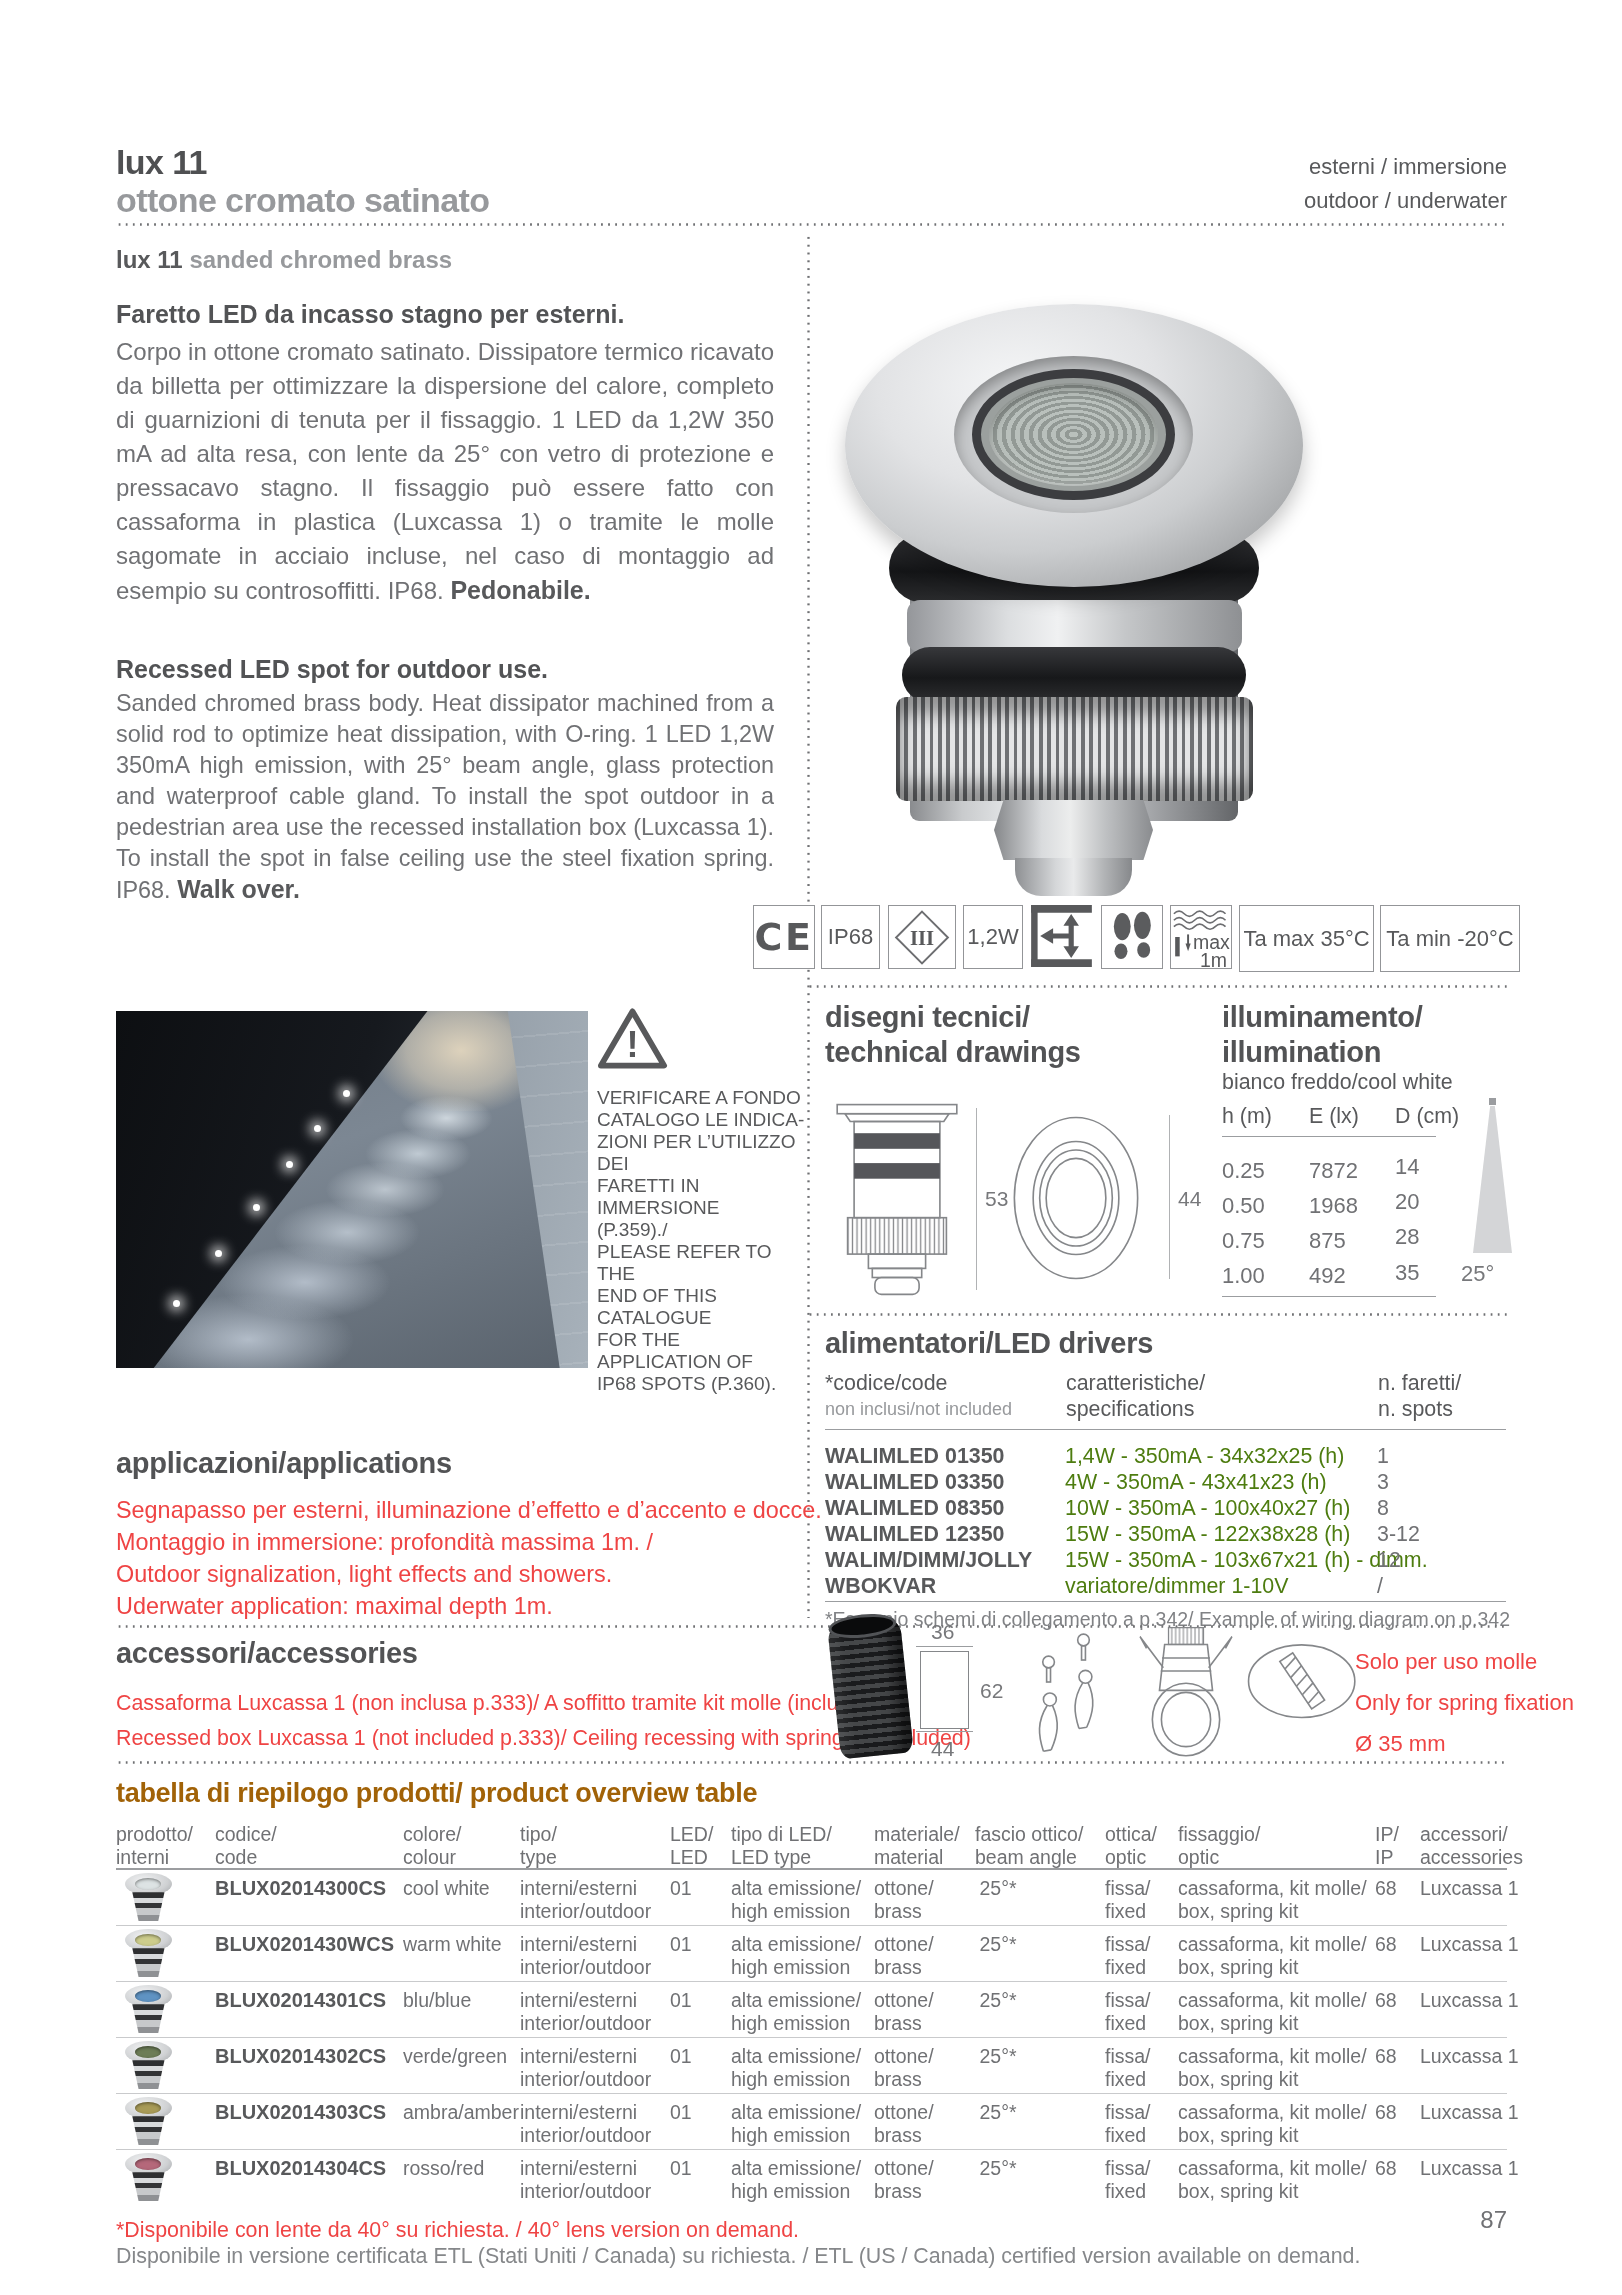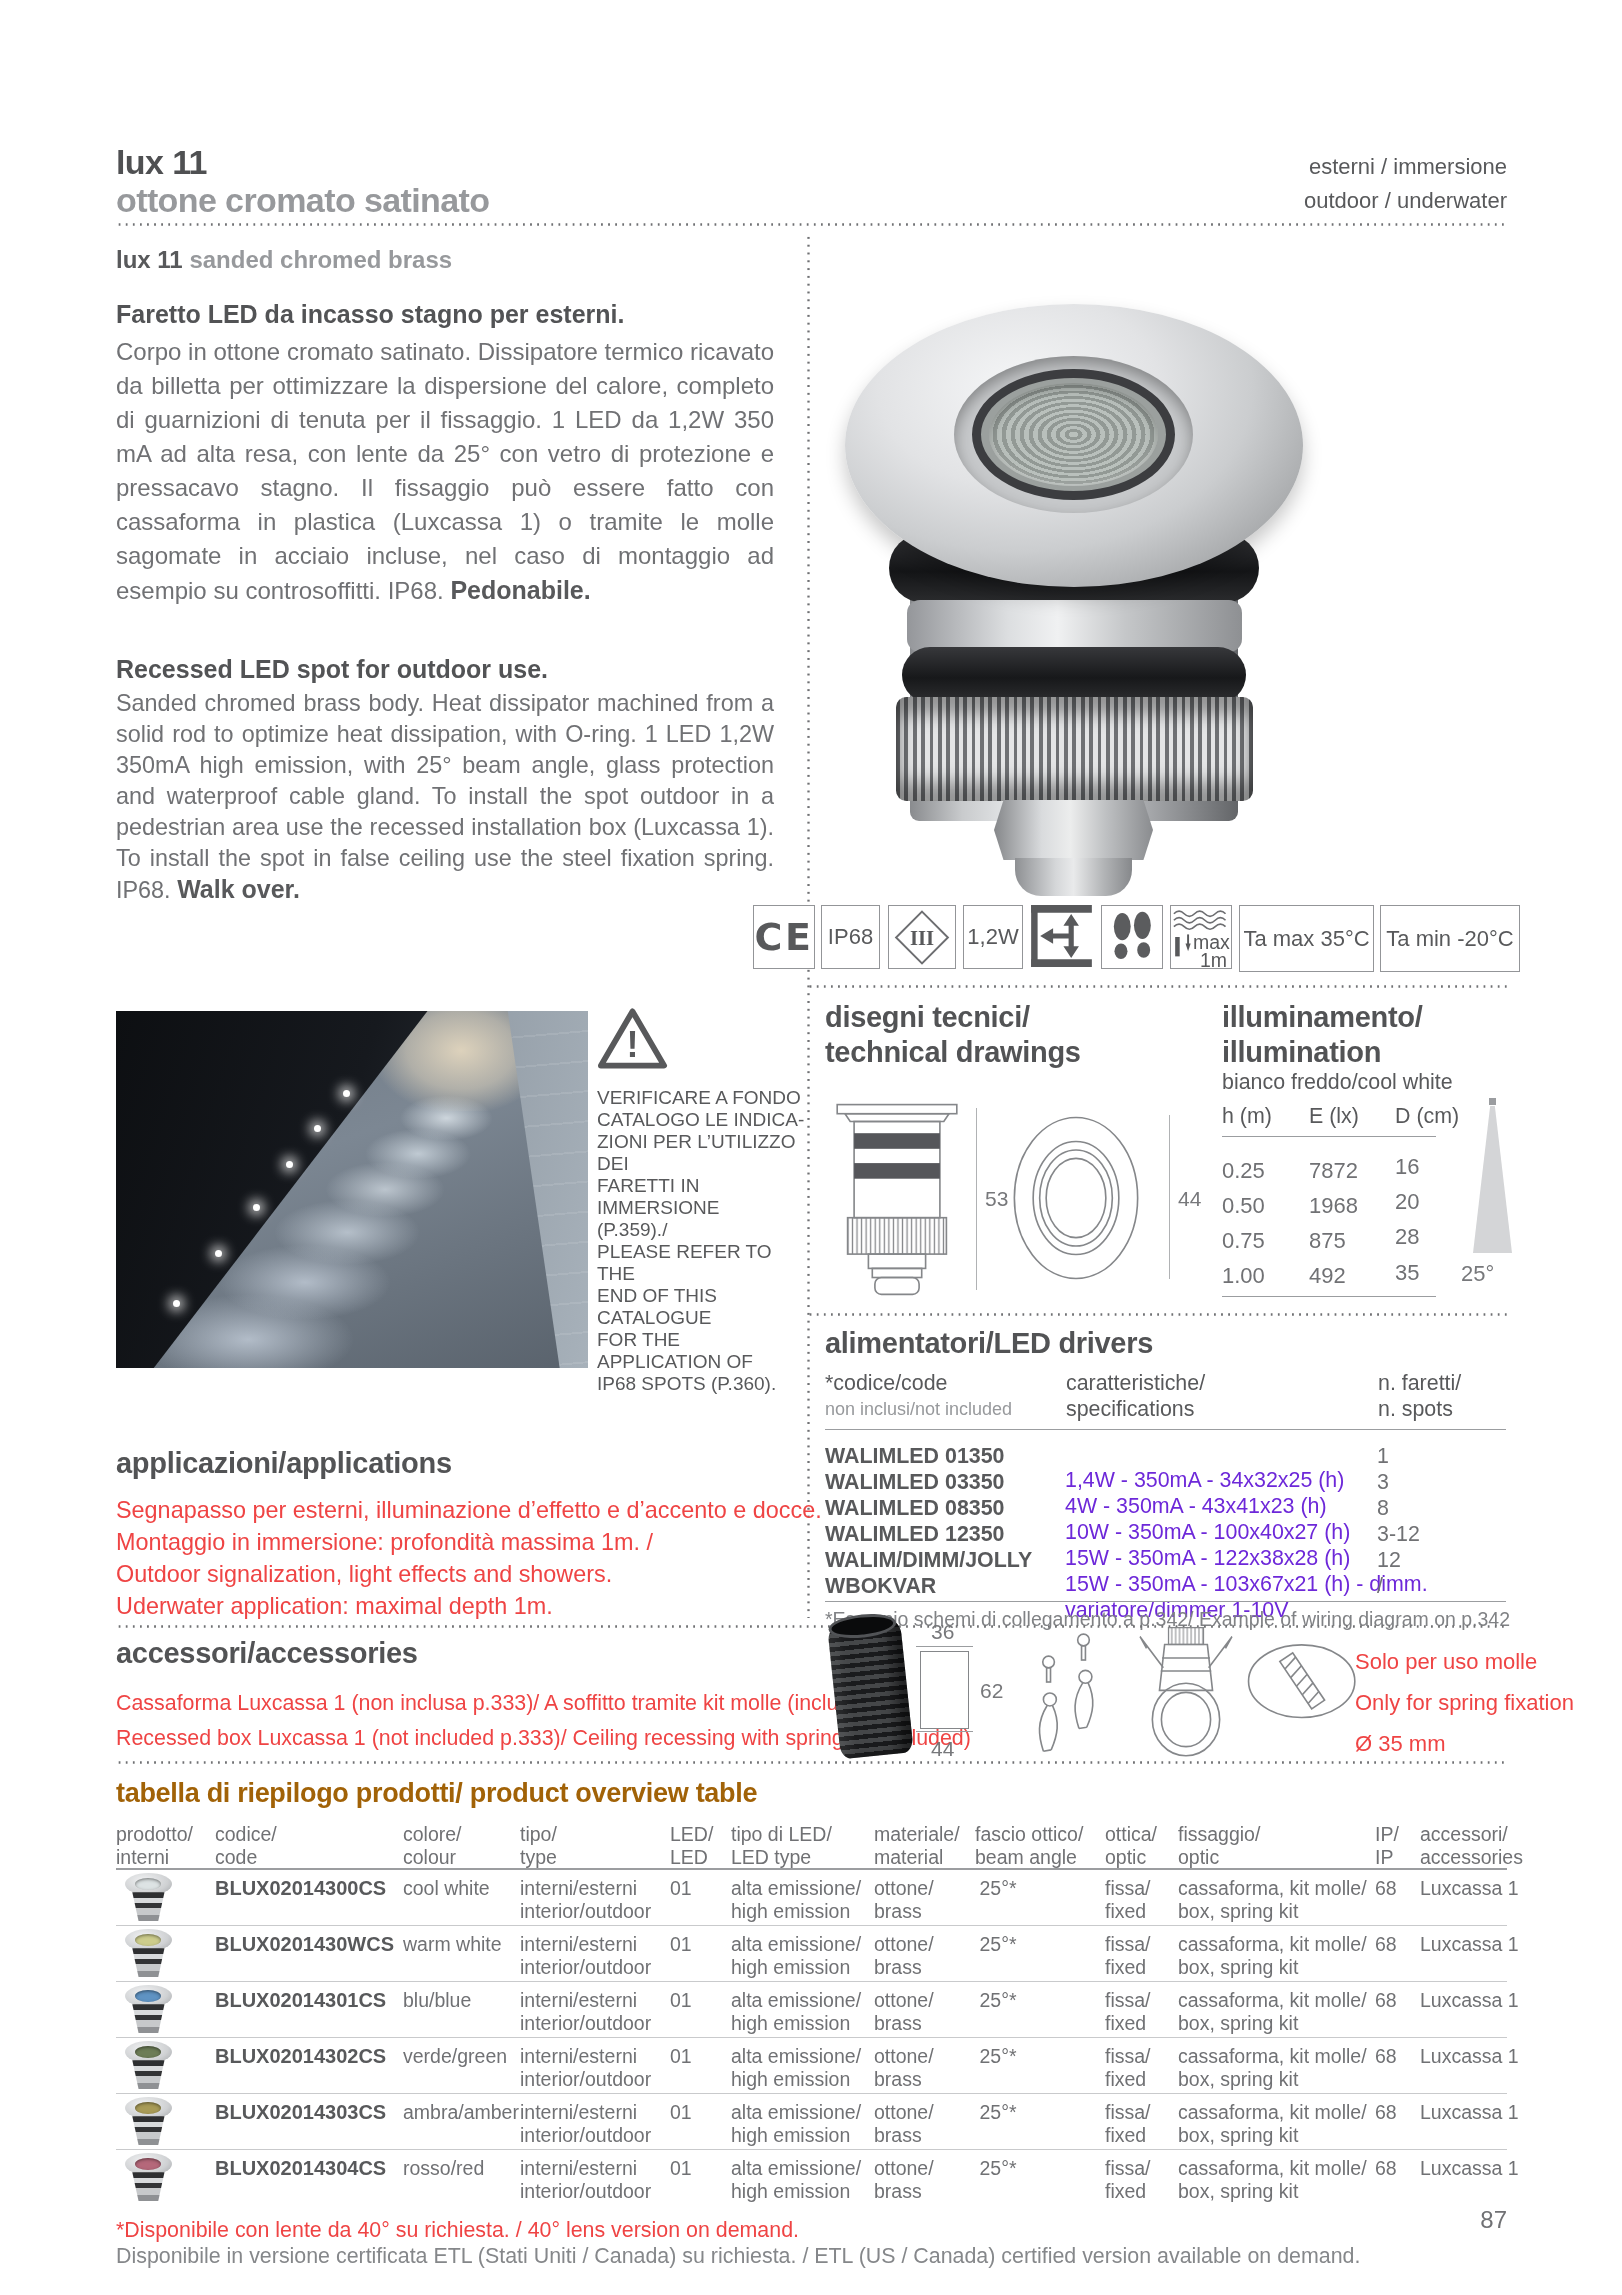--- a/index.html
+++ b/index.html
@@ -88,21 +88,21 @@
   .acc-cyl{position:absolute;left:834px;top:1623px;width:73px;height:133px;border-radius:10.4px/14.3px;
     transform:rotate(-6deg);
     background:repeating-linear-gradient(0deg,#1a1b1d 0 4.5px,#454749 4.5px 9px);
     box-shadow:inset -11.7px 0 14.3px rgba(0,0,0,.55), inset 9px 0 11.7px rgba(255,255,255,.08);}
   .acc-cyl::before{content:"";position:absolute;left:1.3px;top:-9px;width:68px;height:23.4px;border-radius:50%;
     background:#0a0b0c;border:3.2px solid #515356;box-sizing:border-box;}
   .lineart{stroke:#85878a;fill:none;stroke-width:2.5;}
   
   .ill-cell{position:absolute;font-size:22px;color:#707174;}
   .drv-code{position:absolute;left:0;font-size:21.4px;font-weight:bold;color:#58595b;}
-  .drv-spec{position:absolute;left:240px;font-size:21.4px;color:#6d28d9;margin-top:24px;}
+  .drv-spec{position:absolute;left:240px;font-size:21.4px;color:#4d7c0f;}
   .drv-spots{position:absolute;left:552px;font-size:21.4px;color:#707174;}
   .pt-row{position:absolute;left:116px;width:1391px;height:56px;}
   .pt-row .l1{top:6.5px;}
   .pt-row .l2{top:30px;}
   .pt-cell{position:absolute;font-size:19.5px;color:#707174;line-height:22px;white-space:nowrap;}
   .pt-code{font-weight:bold;font-size:20px;color:#58595b;}
   .c-img{left:3.9px;top:1.3px;}
   .c-code{left:99px;}
   .c-colour{left:287px;}
   .c-type{left:404px;}
@@ -281,21 +281,21 @@
 <div class="abs t-sec" style="left:1222px;top:1035px;">illumination</div>
 <div class="abs" style="left:1222px;top:1070px;font-size:21.4px;color:#58595b;">bianco freddo/cool white</div>
 
 <div class="abs t-tblh" style="left:1222px;top:1104px;">h (m)</div>
 <div class="abs t-tblh" style="left:1309px;top:1104px;">E (lx)</div>
 <div class="abs t-tblh" style="left:1395px;top:1104px;">D (cm)</div>
 <div class="abs hr" style="left:1222px;top:1136px;width:214px;height:1.3px;"></div>
 
 <div class="ill-cell" style="left:1222px;top:1158px;">0.25</div>
 <div class="ill-cell" style="left:1309px;top:1158px;">7872</div>
-<div class="ill-cell" style="left:1395px;top:1154px;">16</div>
+<div class="ill-cell" style="left:1395px;top:1154px;">14</div>
 <div class="ill-cell" style="left:1222px;top:1193px;">0.50</div>
 <div class="ill-cell" style="left:1309px;top:1193px;">1968</div>
 <div class="ill-cell" style="left:1395px;top:1189px;">20</div>
 <div class="ill-cell" style="left:1222px;top:1228px;">0.75</div>
 <div class="ill-cell" style="left:1309px;top:1228px;">875</div>
 <div class="ill-cell" style="left:1395px;top:1224px;">28</div>
 <div class="ill-cell" style="left:1222px;top:1263px;">1.00</div>
 <div class="ill-cell" style="left:1309px;top:1263px;">492</div>
 <div class="ill-cell" style="left:1395px;top:1260px;">35</div>
 <div class="abs hr" style="left:1222px;top:1296px;width:214px;height:1.3px;"></div>

